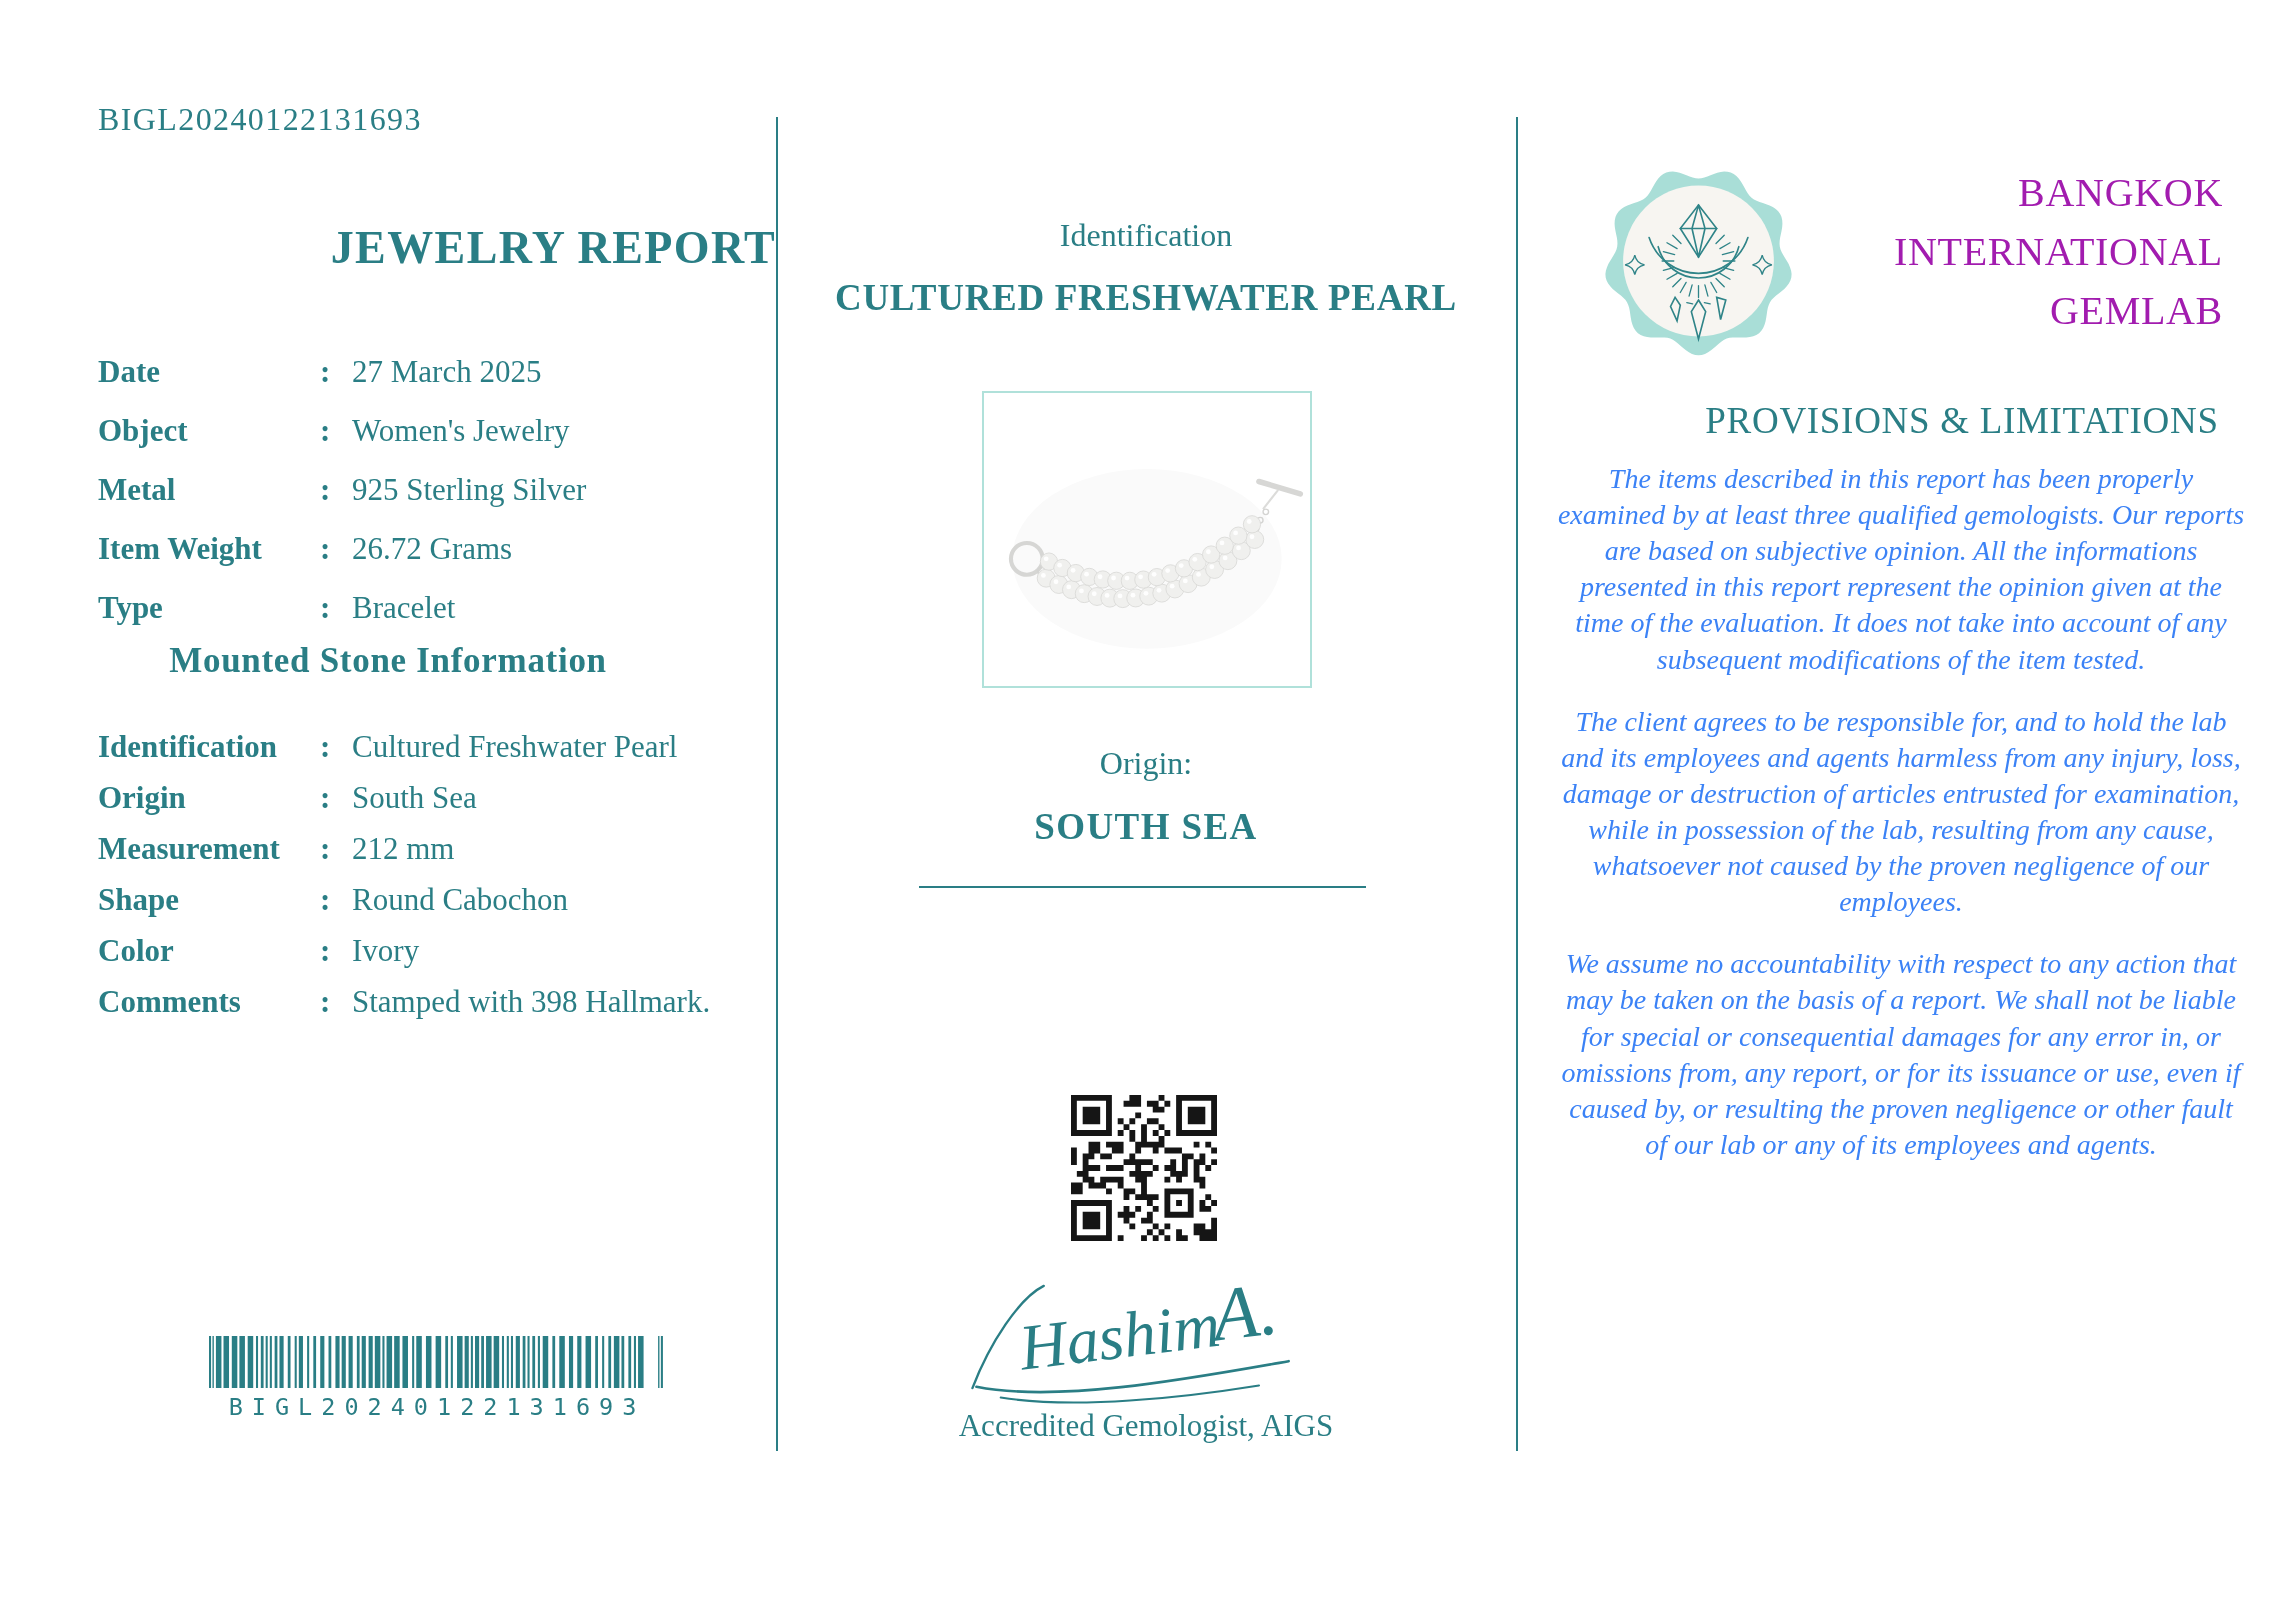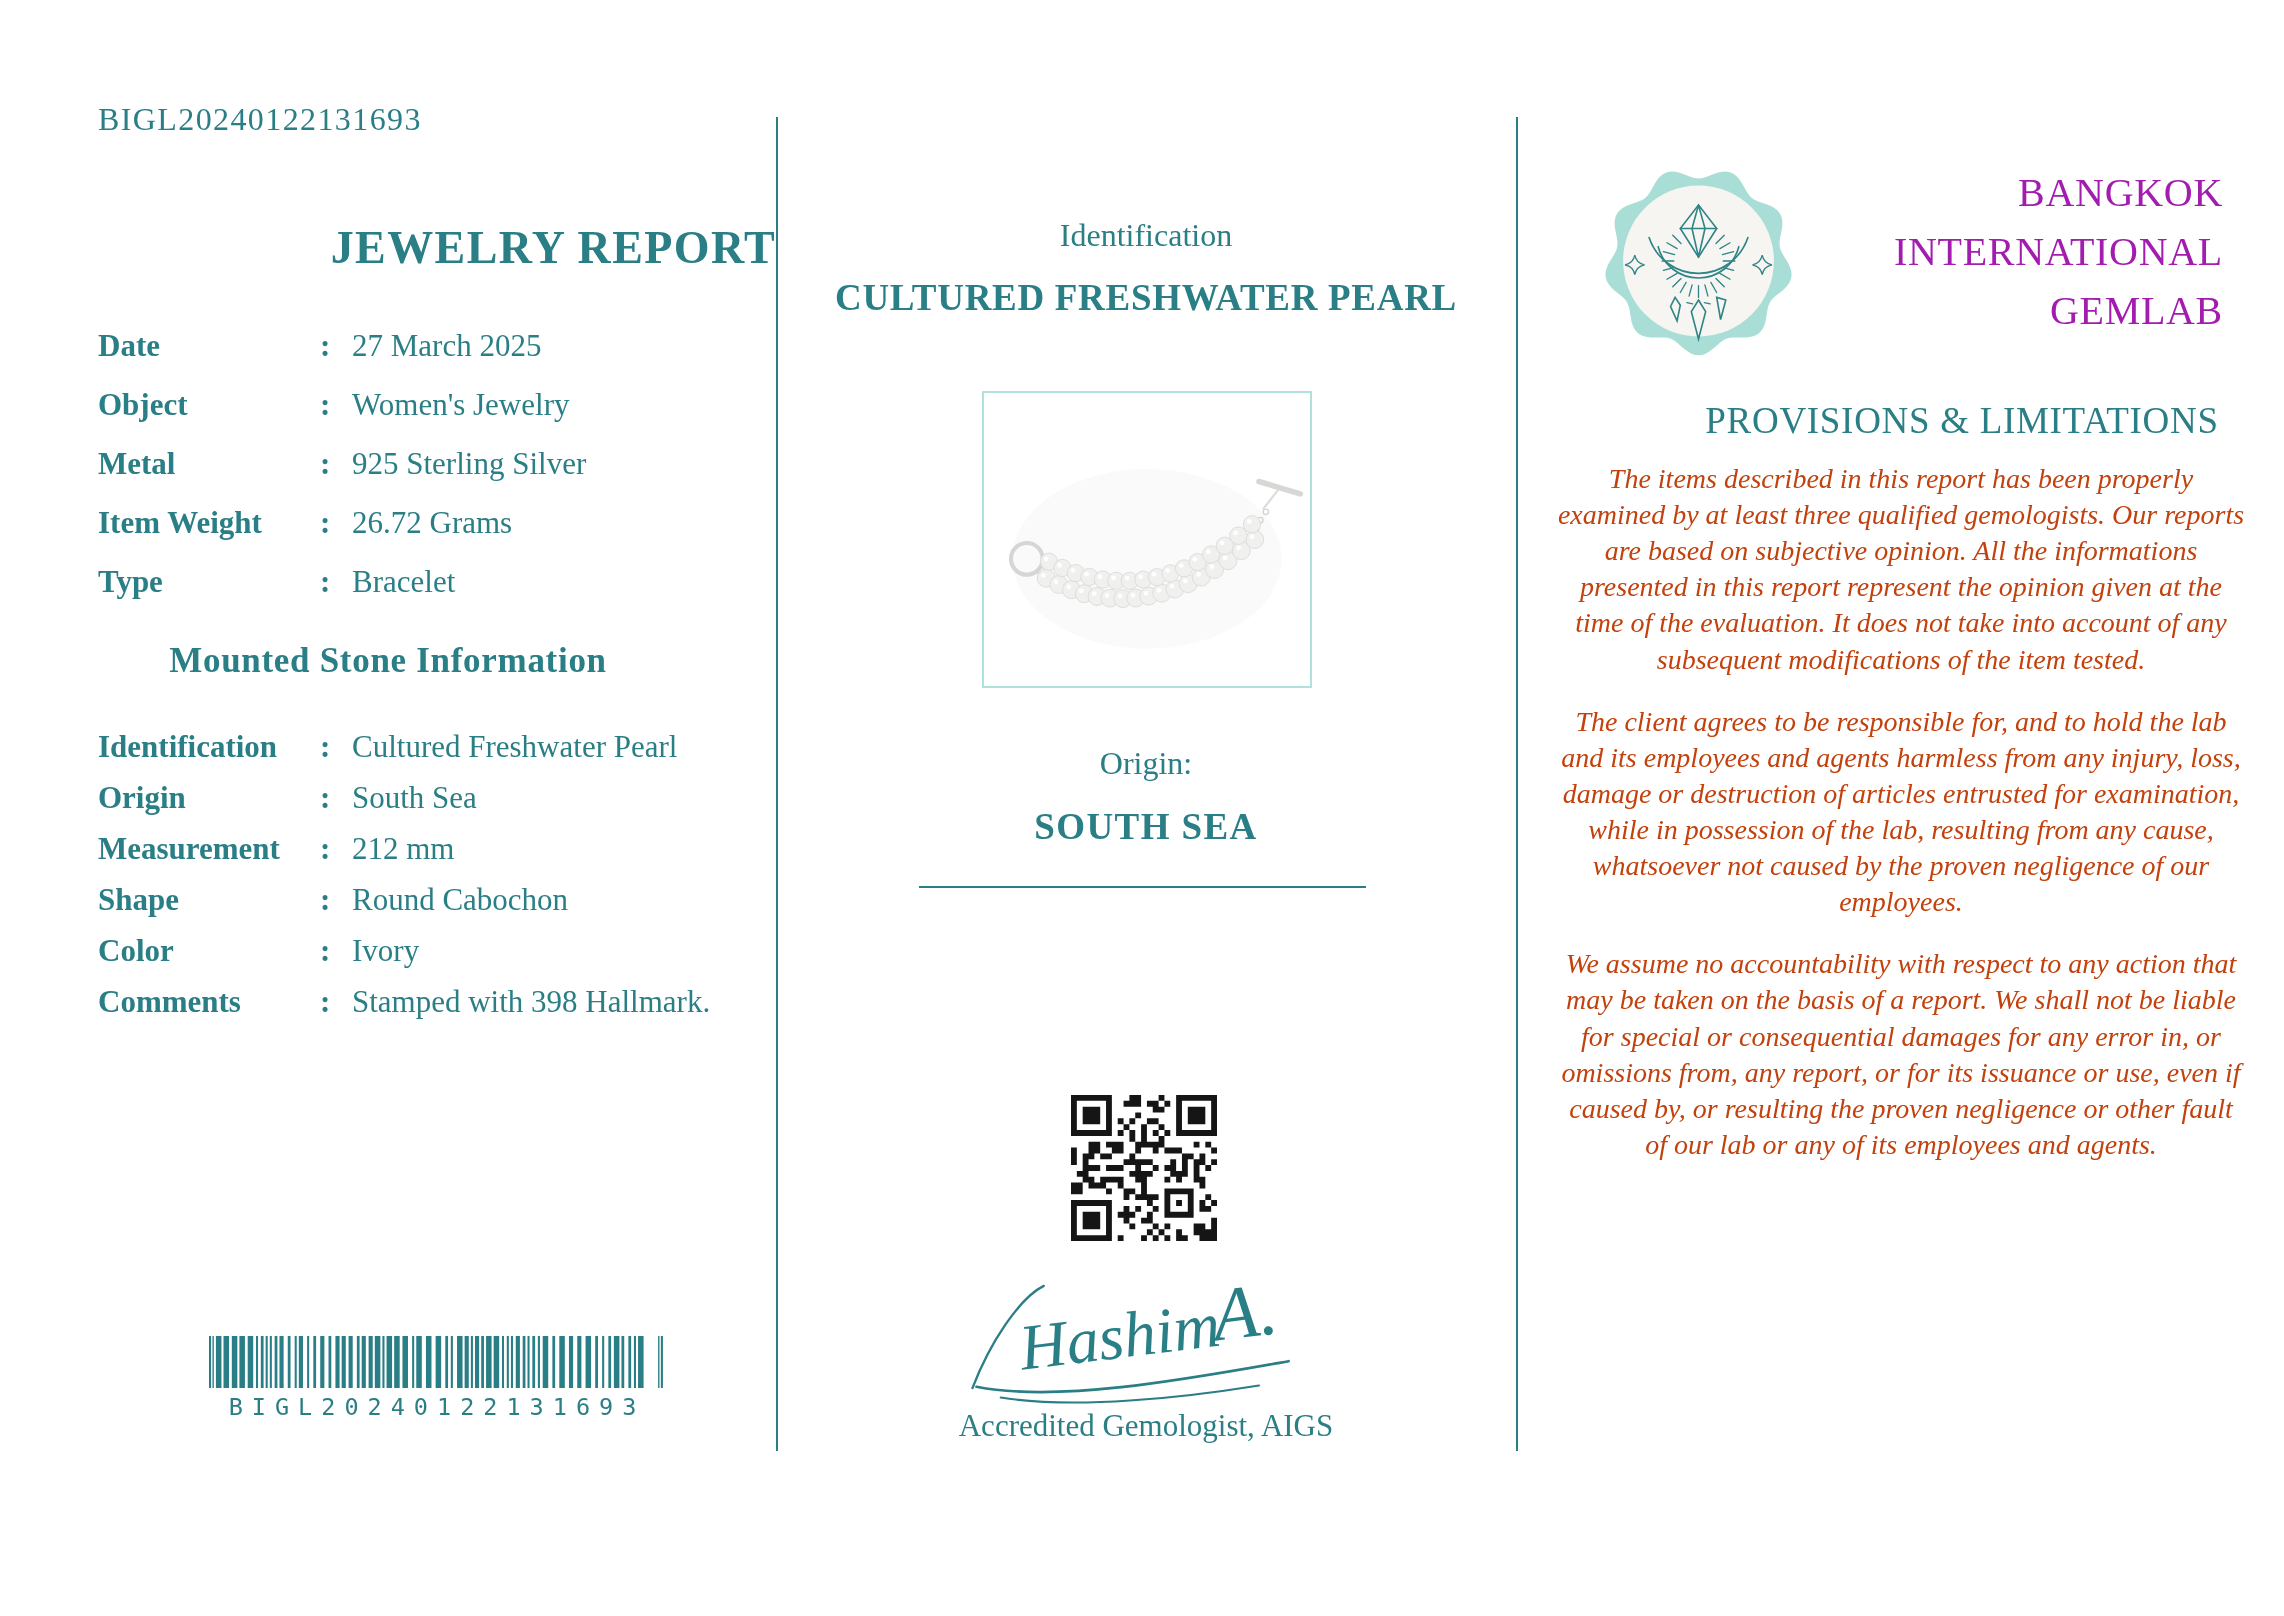--- a/index.html
+++ b/index.html
@@ -13,21 +13,21 @@
   }
   
   .report-no{
     position:absolute;left:98px;top:101px;
     font-size:32px;letter-spacing:1.4px;color:#2a7e85;
   }
   .left-title{
     position:absolute;left:0;top:221px;width:776px;
     text-align:right;font-size:46px;font-weight:bold;letter-spacing:1.4px;color:#2a7e85;
   }
-  .details-table{position:absolute;left:98px;top:328px;width:649px;}
+  .details-table{position:absolute;left:98px;top:354px;width:649px;}
   .stone-table{position:absolute;left:98px;top:729px;width:663px;}
   .drow{display:flex;align-items:baseline;font-size:31px;line-height:36px;margin-bottom:23px;}
   .stone-table .drow{line-height:35px;margin-bottom:16px;}
   .dlabel{width:222px;font-weight:bold;flex:none;}
   .dcolon{width:32px;font-weight:bold;flex:none;text-align:left;}
   .dvalue{flex:1;}
   .stone-title{
     position:absolute;left:0;top:641px;width:776px;text-align:center;
     font-size:35px;font-weight:bold;color:#2a7e85;letter-spacing:0.7px;
   }
@@ -63,21 +63,21 @@
   .org-name{
     position:absolute;left:1824px;top:164px;width:399px;
     text-align:right;font-size:40px;line-height:1.47;color:#a21caf;letter-spacing:0.7px;
   }
   .prov-title{
     position:absolute;left:1516px;top:399px;width:892px;
     text-align:center;font-size:37px;color:#2a7e85;letter-spacing:0.7px;
   }
   .prov-paragraphs{
     position:absolute;left:1556px;top:461px;width:690px;
-    color:#c2410c;font-size:28px;line-height:1.29;font-style:italic;text-align:center;
+    color:#3b82f6;font-size:28px;line-height:1.29;font-style:italic;text-align:center;
   }
   .prov-paragraphs p{margin:0 0 26px 0;}
 </style>
 </head>
 <body>
 
 <div class="page">
 
   <div class="report-no">BIGL20240122131693</div>
 

